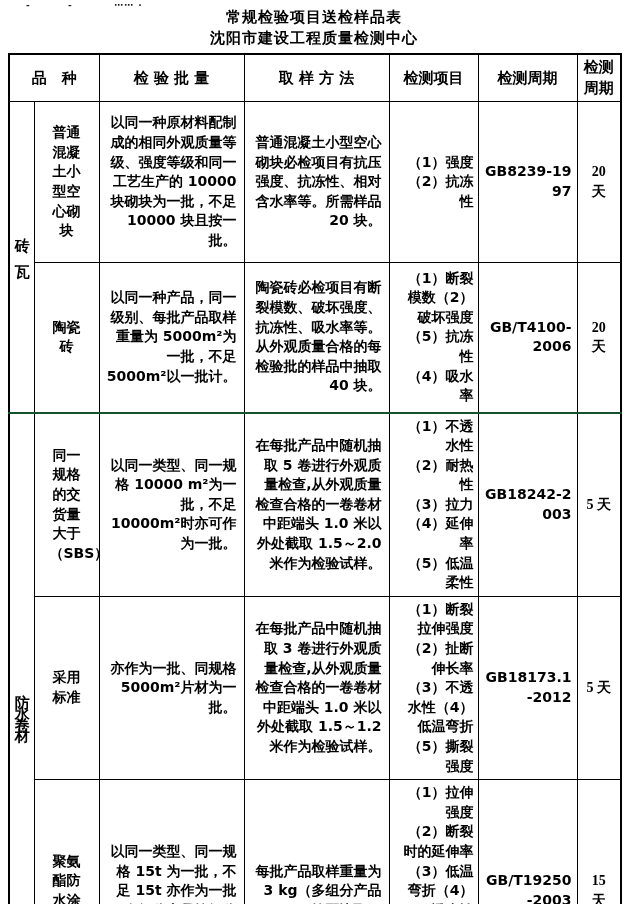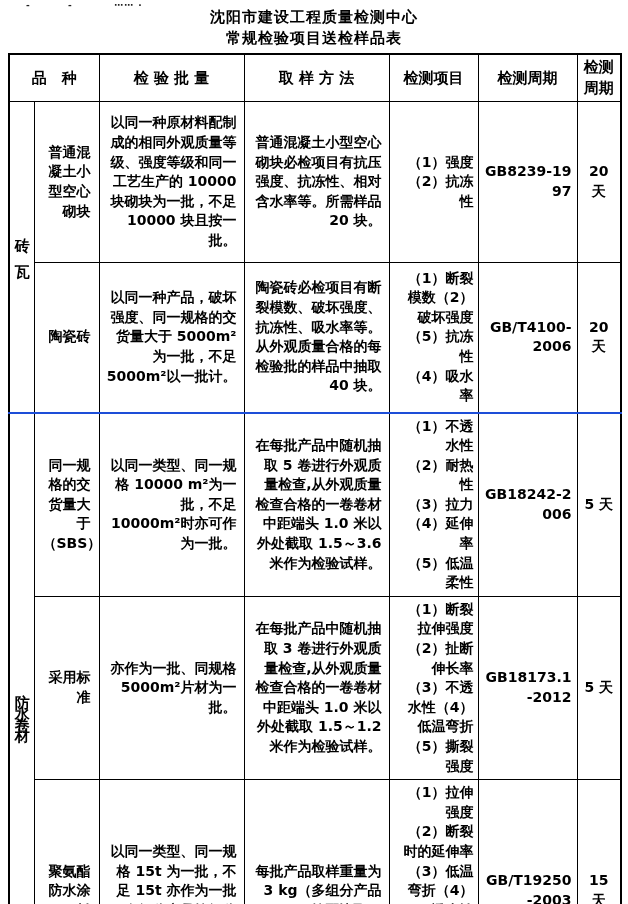--- a/index.html
+++ b/index.html
@@ -40,35 +40,35 @@
   td.category-cell { text-align:center; padding:0; }
   .v-text {
     display:inline-block;
     writing-mode:vertical-rl;
     text-orientation:upright;
     font-size:15px;
   }
   .v-gap-wide  { letter-spacing:28px; }
   .v-gap-small { letter-spacing:11px; }
 
-  td.product-cell { padding:3px 8px; }
+  td.product-cell { text-align:center; padding:3px 15px; }
   td.items-cell   { padding:3px 4px 3px 6px; }
   td.standard-cell{ word-break:break-all; padding:3px 5px; font-size:14px; }
-  td.period-cell  { text-align:center; padding:3px 2px; }
+  td.period-cell  { text-align:center; padding:3px 2px;font-family:Liberation Serif, serif; }
 
-  tr.group-start td { border-top:2px solid #1d4ed8; }
+  tr.group-start td { border-top:2px solid #14532d; }
 </style>
 </head>
 <body>
 
 <div class="scan-marks">-         -          ⋯⋯ ·</div>
 
 <div class="title-block">
+  <div class="title-line">常规检验项目送检样品表</div>
   <div class="title-line">沈阳市建设工程质量检测中心</div>
-  <div class="title-line">常规检验项目送检样品表</div>
 </div>
 
 <table class="main">
   <colgroup>
     <col style="width:25px">
     <col style="width:65px">
     <col style="width:145px">
     <col style="width:145px">
     <col style="width:89px">
     <col style="width:99px">
@@ -91,39 +91,39 @@
       <td>以同一种原材料配制成的相同外观质量等级、强度等级和同一工艺生产的 10000 块砌块为一批，不足 10000 块且按一批。</td>
       <td>普通混凝土小型空心砌块必检项目有抗压强度、抗冻性、相对含水率等。所需样品 20 块。</td>
       <td class="items-cell">（1）强度
 （2）抗冻性</td>
       <td class="standard-cell">GB8239-1997</td>
       <td class="period-cell">20
 天</td>
     </tr>
     <tr style="height:150px">
       <td class="product-cell">陶瓷砖</td>
-      <td>以同一种产品，破坏强度、同一规格的交货量大于 5000m²为一批，不足 5000m²以一批计。</td>
+      <td>以同一种产品，同一级别、每批产品取样重量为 5000m²为一批，不足 5000m²以一批计。</td>
       <td>陶瓷砖必检项目有断裂模数、破坏强度、抗冻性、吸水率等。从外观质量合格的每检验批的样品中抽取 40 块。</td>
       <td class="items-cell">（1）断裂模数（2）破坏强度（5）抗冻性
 （4）吸水率</td>
       <td class="standard-cell">GB/T4100-2006</td>
       <td class="period-cell">20
 天</td>
     </tr>
     <tr class="group-start" style="height:143px">
       <td class="category-cell" rowspan="3"><span class="v-text v-gap-small">防水卷材</span></td>
       <td class="product-cell">同一规格的交货量大于（SBS）</td>
       <td>以同一类型、同一规格 10000 m²为一批，不足 10000m²时亦可作为一批。</td>
-      <td>在每批产品中随机抽取 5 卷进行外观质量检查,从外观质量检查合格的一卷卷材中距端头 1.0 米以外处截取 1.5～3.6 米作为检验试样。</td>
+      <td>在每批产品中随机抽取 5 卷进行外观质量检查,从外观质量检查合格的一卷卷材中距端头 1.0 米以外处截取 1.5～2.0 米作为检验试样。</td>
       <td class="items-cell">（1）不透水性
 （2）耐热性
 （3）拉力
 （4）延伸率
 （5）低温柔性</td>
-      <td class="standard-cell">GB18242-2006</td>
+      <td class="standard-cell">GB18242-2003</td>
       <td class="period-cell">5 天</td>
     </tr>
     <tr style="height:154px">
       <td class="product-cell">采用标准</td>
       <td>亦作为一批、同规格 5000m²片材为一批。</td>
       <td>在每批产品中随机抽取 3 卷进行外观质量检查,从外观质量检查合格的一卷卷材中距端头 1.0 米以外处截取 1.5～1.2 米作为检验试样。</td>
       <td class="items-cell">（1）断裂拉伸强度
 （2）扯断伸长率
 （3）不透水性（4）低温弯折
 （5）撕裂强度</td>

